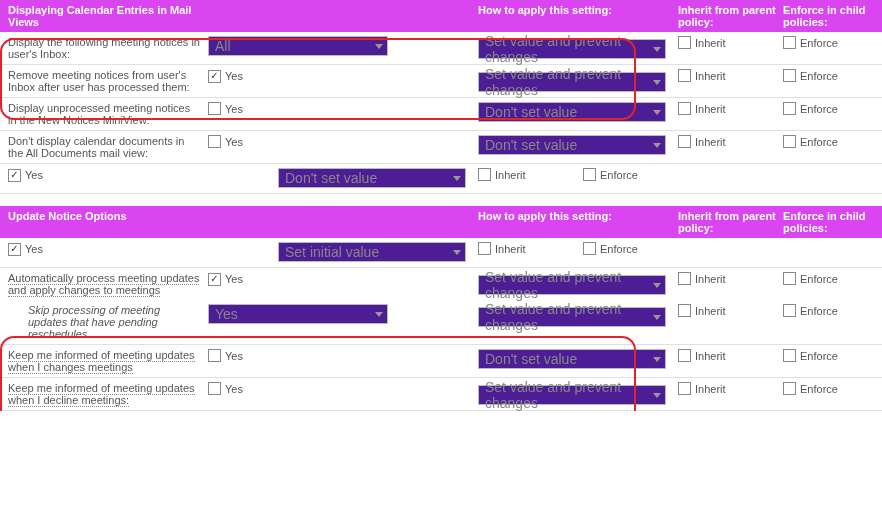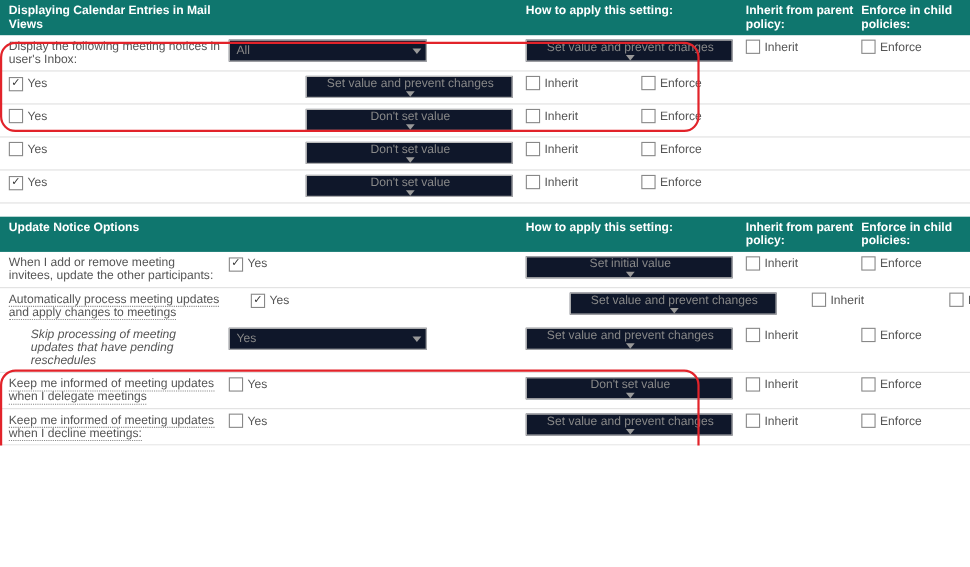--- a/index.html
+++ b/index.html
@@ -6,56 +6,56 @@
   body {
     margin: 0;
     padding: 0;
     font-family: Arial, Helvetica, sans-serif;
     font-size: 11px;
     color: #555;
     background: #fff;
     width: 882px;
   }
   .section-header {
-    background: #0f766e;
+    background: #d946ef;
     color: #fff;
     font-weight: bold;
     display: flex;
     padding: 4px 8px;
   }
   .col-label { width: 200px; flex-shrink: 0; }
   .col-value { width: 240px; flex-shrink: 0; }
   .col-apply { width: 200px; flex-shrink: 0; margin-left: 30px; }
   .col-inherit { width: 105px; flex-shrink: 0; }
   .col-enforce { width: 105px; flex-shrink: 0; }
   .row {
     display: flex;
     align-items: flex-start;
     padding: 4px 8px;
     border-bottom: 1px solid #e0e0e0;
     min-height: 30px;
     position: relative;
   }
-  .row.no-border { border-bottom: none; gap: 20px; }
+  .row.no-border { border-bottom: none; }
   .row .col-label { padding-right: 8px; }
   .row .col-label.indent { padding-left: 20px; font-style: italic; }
   .dropdown {
     display: inline-flex;
     align-items: center;
     justify-content: space-between;
     border: 1px solid #bbb;
-    background: #0f172a;
+    background: #4c1d95;
     color: #888;
     height: 20px;
     padding: 0 4px 0 6px;
     width: 180px;
-    font-size: 11px;
+    font-size: 14px;
     cursor: pointer;
   }
-  .dropdown.wide { width: 188px; flex-direction: column; }
+  .dropdown.wide { width: 188px; }
   .dropdown .caret {
     width: 0; height: 0;
     border-left: 4px solid transparent;
     border-right: 4px solid transparent;
     border-top: 5px solid #999;
   }
   .checkbox-wrap {
     display: inline-flex;
     align-items: center;
     gap: 4px;
@@ -122,20 +122,21 @@
     </div>
     <div class="col-enforce">
       <span class="checkbox-wrap">
         <span class="checkbox"></span>
         <span>Enforce</span>
       </span>
     </div>
   </div>
 
   <div class="row">
+    <div class="col-label">Remove meeting notices from user's Inbox after user has processed them:</div>
     <div class="col-value">
       <span class="checkbox-wrap">
         <span class="checkbox">✓</span>
         <span>Yes</span>
       </span>
     </div>
     <div class="col-apply">
       <div class="dropdown wide">
         <span>Set value and prevent changes</span>
         <span class="caret"></span>
@@ -149,20 +150,21 @@
     </div>
     <div class="col-enforce">
       <span class="checkbox-wrap">
         <span class="checkbox"></span>
         <span>Enforce</span>
       </span>
     </div>
   </div>
 
   <div class="row">
+    <div class="col-label">Display unprocessed meeting notices in the New Notices MiniView:</div>
     <div class="col-value">
       <span class="checkbox-wrap">
         <span class="checkbox"></span>
         <span>Yes</span>
       </span>
     </div>
     <div class="col-apply">
       <div class="dropdown wide">
         <span>Don't set value</span>
         <span class="caret"></span>
@@ -176,20 +178,21 @@
     </div>
     <div class="col-enforce">
       <span class="checkbox-wrap">
         <span class="checkbox"></span>
         <span>Enforce</span>
       </span>
     </div>
   </div>
 
   <div class="row">
+    <div class="col-label">Don't display calendar documents in the All Documents mail view:</div>
     <div class="col-value">
       <span class="checkbox-wrap">
         <span class="checkbox"></span>
         <span>Yes</span>
       </span>
     </div>
     <div class="col-apply">
       <div class="dropdown wide">
         <span>Don't set value</span>
         <span class="caret"></span>
@@ -240,21 +243,20 @@
 
   <div class="section-header">
     <div class="col-label">Update Notice Options</div>
     <div class="col-value"></div>
     <div class="col-apply">How to apply this setting:</div>
     <div class="col-inherit">Inherit from parent policy:</div>
     <div class="col-enforce">Enforce in child policies:</div>
   </div>
 
   <div class="row">
-    <div class="col-label">When I add or remove meeting invitees, update the other participants:</div>
     <div class="col-value">
       <span class="checkbox-wrap">
         <span class="checkbox">✓</span>
         <span>Yes</span>
       </span>
     </div>
     <div class="col-apply">
       <div class="dropdown wide">
         <span>Set initial value</span>
         <span class="caret"></span>
@@ -324,21 +326,21 @@
     </div>
     <div class="col-enforce">
       <span class="checkbox-wrap">
         <span class="checkbox"></span>
         <span>Enforce</span>
       </span>
     </div>
   </div>
 
   <div class="row">
-    <div class="col-label"><span class="underline-dotted">Keep me informed of meeting updates when I delegate meetings</span></div>
+    <div class="col-label"><span class="underline-dotted">Keep me informed of meeting updates when I changes meetings</span></div>
     <div class="col-value">
       <span class="checkbox-wrap">
         <span class="checkbox"></span>
         <span>Yes</span>
       </span>
     </div>
     <div class="col-apply">
       <div class="dropdown wide">
         <span>Don't set value</span>
         <span class="caret"></span>

